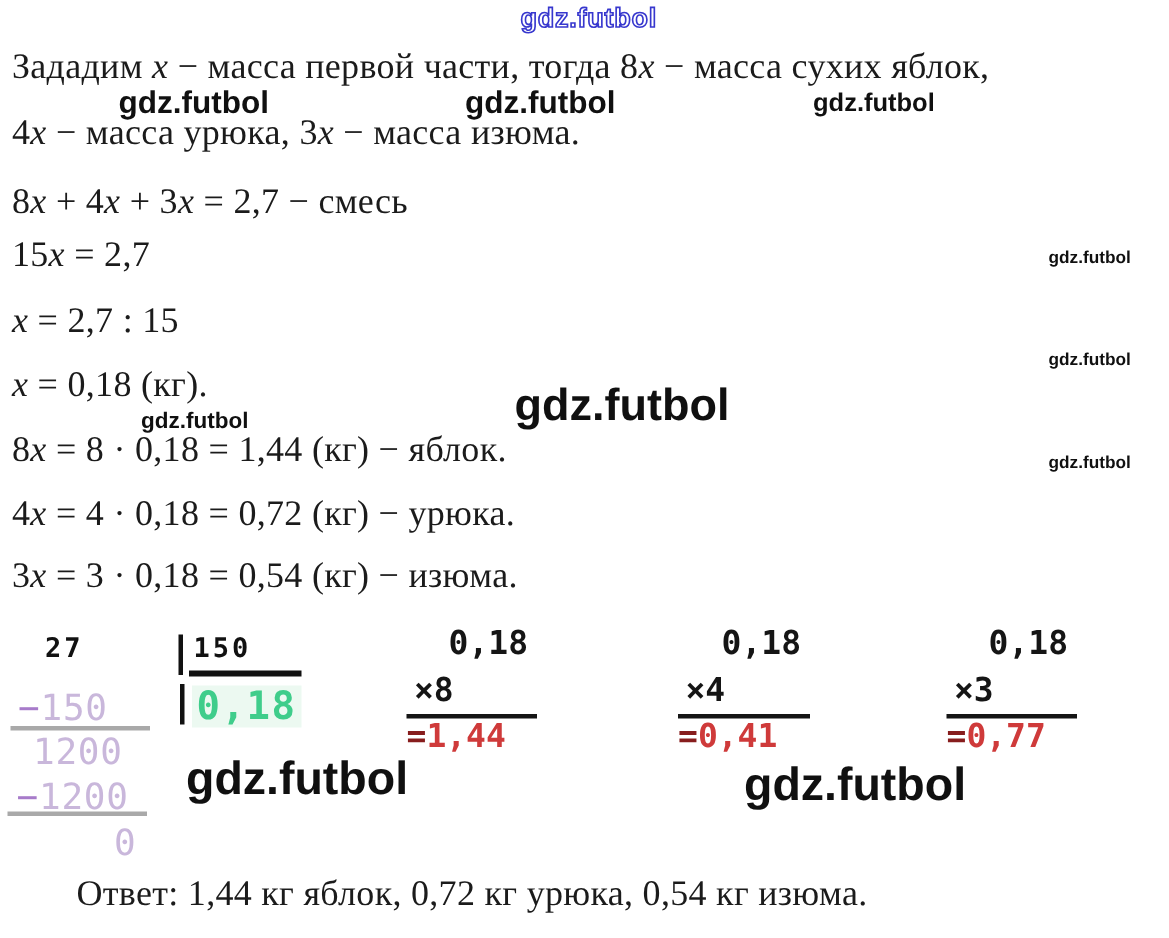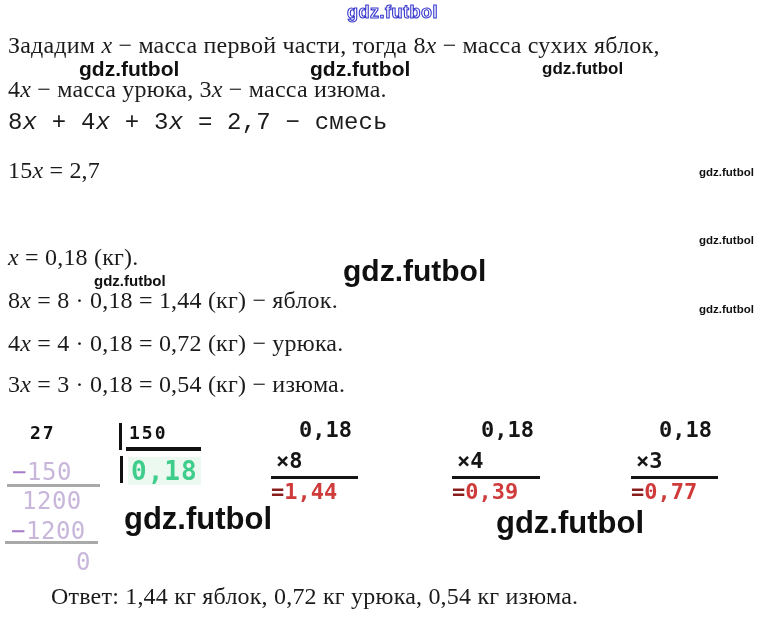--- a/index.html
+++ b/index.html
@@ -96,22 +96,23 @@
   <span class="abs wm wm-sm" style="left:699px;top:166px;">gdz.futbol</span>
   <span class="abs wm wm-sm" style="left:699px;top:234px;">gdz.futbol</span>
   <span class="abs wm wm-sm" style="left:699px;top:303px;">gdz.futbol</span>
   <span class="abs wm" style="left:94px;top:272px;font-size:15px;">gdz.futbol</span>
   <span class="abs wm" style="left:343px;top:254px;font-size:30px;">gdz.futbol</span>
   <span class="abs wm" style="left:124px;top:501px;font-size:31px;">gdz.futbol</span>
   <span class="abs wm" style="left:496px;top:505px;font-size:31px;">gdz.futbol</span>
 
   <div class="abs eq-line mathline" style="top:30px;">Зададим <i>x</i> − масса первой части, тогда 8<i>x</i> − масса сухих яблок,</div>
   <div class="abs eq-line mathline" style="top:74px;">4<i>x</i> − масса урюка, 3<i>x</i> − масса изюма.</div>
-  <div class="abs eq-line mathline" style="top:108px;font-family:Liberation Mono, monospace;">8<i>x</i> + 4<i>x</i> + 3<i>x</i> = 2,7 − смесь</div>
+  <div class="abs eq-line mathline" style="top:120px;">8<i>x</i> + 4<i>x</i> + 3<i>x</i> = 2,7 − смесь</div>
   <div class="abs eq-line mathline" style="top:155px;">15<i>x</i> = 2,7</div>
+  <div class="abs eq-line mathline" style="top:199px;"><i>x</i> = 2,7 : 15</div>
   <div class="abs eq-line mathline" style="top:242px;"><i>x</i> = 0,18 (кг).</div>
   <div class="abs eq-line mathline" style="top:285px;">8<i>x</i> = 8 · 0,18 = 1,44 (кг) − яблок.</div>
   <div class="abs eq-line mathline" style="top:328px;">4<i>x</i> = 4 · 0,18 = 0,72 (кг) − урюка.</div>
   <div class="abs eq-line mathline" style="top:369px;">3<i>x</i> = 3 · 0,18 = 0,54 (кг) − изюма.</div>
 
   <div>
     <span class="abs mono dv-black" style="left:30px;top:418px;">27</span>
     <div class="abs vbar" style="left:119px;top:423px;height:27px;"></div>
     <span class="abs mono dv-black" style="left:129px;top:418px;">150</span>
     <div class="abs dv-underline-black" style="left:126px;top:447px;width:75px;"></div>
@@ -129,21 +130,21 @@
 
   <div class="mult-col" style="left:271px;top:415px;width:87px;">
     <div class="m-top">0,18</div>
     <div class="m-times">×8</div>
     <div class="m-result"><span class="m-eq">=</span><span>1,44</span></div>
   </div>
 
   <div class="mult-col" style="left:452px;top:415px;width:88px;">
     <div class="m-top">0,18</div>
     <div class="m-times">×4</div>
-    <div class="m-result"><span class="m-eq">=</span><span>0,39</span></div>
+    <div class="m-result"><span class="m-eq">=</span><span>0,41</span></div>
   </div>
 
   <div class="mult-col" style="left:631px;top:415px;width:87px;">
     <div class="m-top">0,18</div>
     <div class="m-times">×3</div>
     <div class="m-result"><span class="m-eq">=</span><span>0,77</span></div>
   </div>
 
   <div class="abs eq-line" style="top:581px;margin-left:43px;">Ответ: 1,44 кг яблок, 0,72 кг урюка, 0,54 кг изюма.</div>
 

